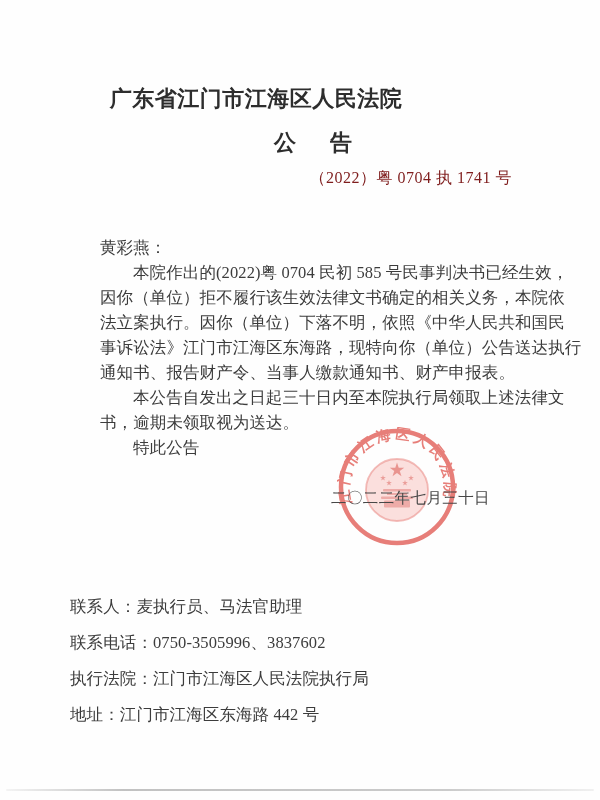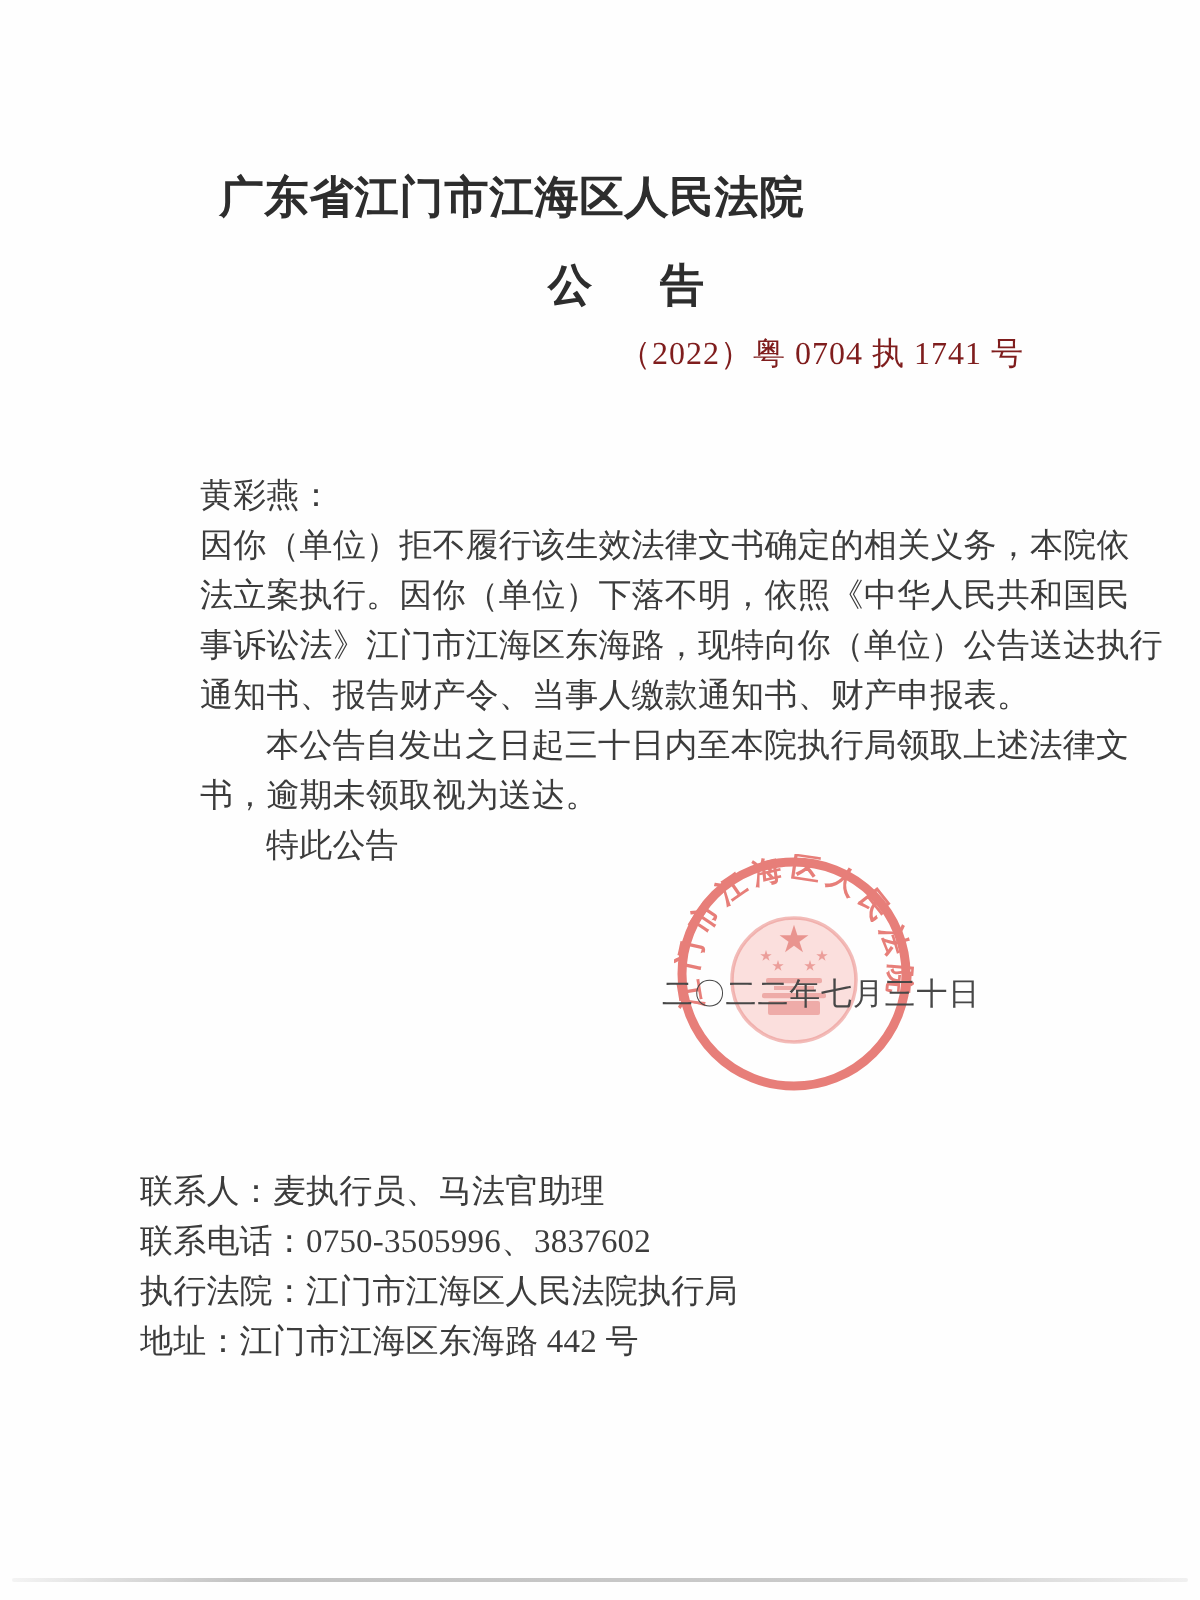--- a/index.html
+++ b/index.html
@@ -34,21 +34,21 @@
     position:absolute;top:489px;left:331px;z-index:3;
     font-size:15.5px;line-height:17px;letter-spacing:0.4px;color:#474747;
     white-space:nowrap;
   }
   .seal{position:absolute;top:427px;left:337px;z-index:2;}
   .seal text{font-family:"Liberation Serif","DejaVu Serif",serif;font-weight:bold;}
   .contact-block{
     position:absolute;top:583px;left:70px;width:470px;
     font-size:16.5px;line-height:25px;letter-spacing:0.1px;
   }
-  .contact-block .line{white-space:nowrap;}
+  .contact-block .line{white-space:nowrap;margin-top:11px;}
   .scan-edge{
     position:absolute;top:789px;left:6px;width:588px;height:2px;
     background:linear-gradient(to right,
       rgba(120,120,120,0.08), rgba(120,120,120,0.45) 20%,
       rgba(120,120,120,0.38) 75%, rgba(120,120,120,0.10));
     border-radius:1px;
   }
 </style>
 </head>
 <body>
@@ -57,20 +57,21 @@
 
   <h1 class="court-name">广东省江门市江海区人民法院</h1>
   <h2 class="doc-title">公　告</h2>
 
   <div class="case-no">（2022）粤 0704 执 1741 号</div>
 
   <div class="body-block">
 
       <div class="line">黄彩燕：</div>
 
+      <div class="line indent">本院作出的(2022)粤 0704 民初 585 号民事判决书已经生效，</div>
 
       <div class="line">因你（单位）拒不履行该生效法律文书确定的相关义务，本院依</div>
 
       <div class="line">法立案执行。因你（单位）下落不明，依照《中华人民共和国民</div>
 
       <div class="line">事诉讼法》江门市江海区东海路，现特向你（单位）公告送达执行</div>
 
       <div class="line">通知书、报告财产令、当事人缴款通知书、财产申报表。</div>
 
       <div class="line indent">本公告自发出之日起三十日内至本院执行局领取上述法律文</div>

